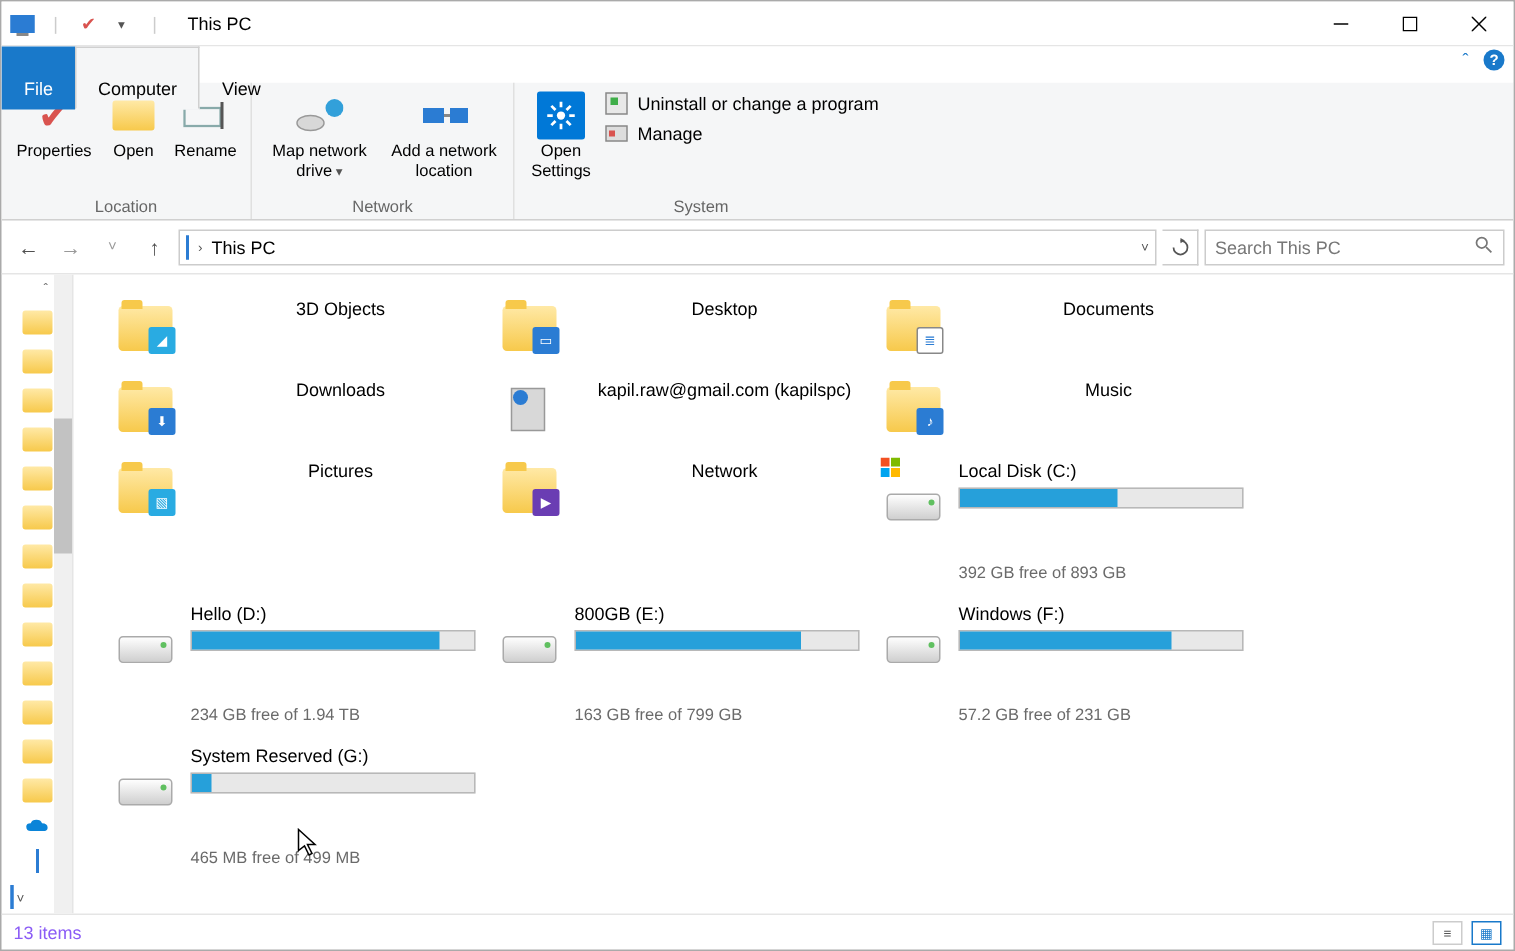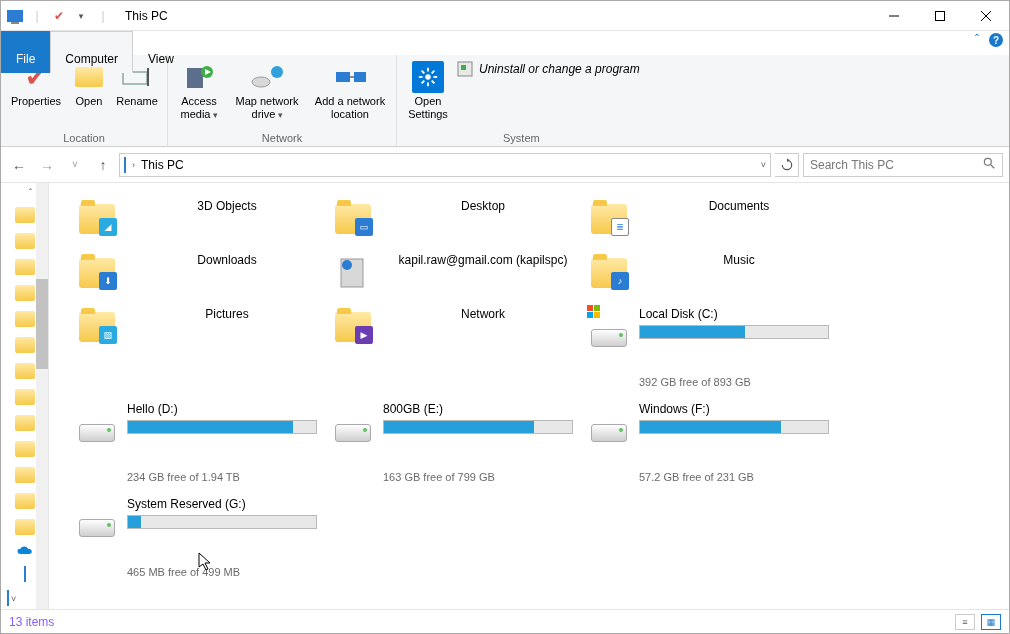--- a/index.html
+++ b/index.html
@@ -19,21 +19,21 @@
   .tab.active { background:#f5f6f7; border:1px solid #d0d0d0; border-bottom-color:#f5f6f7; }
   .tabs-right { position:absolute; right:6px; top:2px; display:flex; gap:10px; align-items:center;}
   
   .ribbon { background:#f5f6f7; border-bottom:1px solid #d0d0d0; height:92px; display:flex; }
   .group { display:flex; flex-direction:column; align-items:center; border-right:1px solid #e0e0e0; padding:2px 6px 0 6px;}
   .group-body { display:flex; flex:1; align-items:flex-start; gap:4px;}
   .group-label { font-size:11px; color:#666; padding:2px 0;text-align:center;}
   .rbtn { display:flex; flex-direction:column; align-items:center; justify-content:flex-start; width:58px; padding-top:4px; gap:2px; text-align:center; font-size:11px; line-height:13px;}
   .rbtn .ic { width:32px; height:32px; display:flex; align-items:center; justify-content:center;}
   .rbtn.wide{width:80px;}
-  .mini-list{display:flex;flex-direction:column;gap:4px;padding-top:4px;font-style:italic;}
+  .mini-list{display:flex;flex-direction:column;gap:4px;padding-top:4px;}
   .mini-item{display:flex;align-items:center;gap:6px;font-size:12px;}
   .mini-item .mi{width:16px;height:16px;display:flex;align-items:center;justify-content:center;}
   
   .navbar{height:36px;display:flex;align-items:center;gap:4px;padding:4px 6px;border-bottom:1px solid #e5e5e5;}
   .nav-arrow{width:24px;height:24px;display:flex;align-items:center;justify-content:center;color:#999;font-size:14px;border-radius:2px;}
   .nav-arrow.enabled{color:#505050;}
   .addr{flex:1;height:24px;border:1px solid #ccc;display:flex;align-items:center;padding:0 4px;gap:6px;position:relative;}
   .addr .crumb{font-size:12px;}
   .addr-ref{width:24px;height:24px;border:1px solid #ccc;border-left:none;display:flex;align-items:center;justify-content:center;}
   .addr-dd{position:absolute;right:4px;color:#666;}
@@ -137,30 +137,20 @@
             </svg>
         </span>
         <span>Rename</span>
       </div>
     </div>
     <div class="group-label">Location</div>
   </div>
 
   <div class="group">
     <div class="group-body">
-      <div class="rbtn" style="width:50px">
-        <span class="ic">
-          <svg width="32" height="30">
-              <rect x="4" y="6" width="16" height="20" fill="#5b6e8c"></rect>
-              <circle cx="24" cy="10" r="6" fill="#3fae49"></circle>
-              <path d="M22 7 L28 10 L22 13 Z" fill="#fff"></path>
-            </svg>
-        </span>
-        <span><span>Access media</span><span class="chev"> ▾</span></span>
-      </div>
       <div class="rbtn wide" style="width:78px">
         <span class="ic">
           <svg width="34" height="26">
               <ellipse cx="10" cy="18" rx="9" ry="5" fill="#d8d8d8" stroke="#999"></ellipse>
               <circle cx="26" cy="8" r="6" fill="#32a0da"></circle>
             </svg>
         </span>
         <span><span>Map network drive</span><span class="chev"> ▾</span></span>
       </div>
       <div class="rbtn wide">
@@ -200,20 +190,29 @@
       <div class="mini-list">
         <div class="mini-item">
           <span class="mi">
               <svg width="16" height="16">
                 <rect x="1" y="1" width="14" height="14" fill="#e8e8e8" stroke="#888"></rect>
                 <rect x="4" y="4" width="5" height="5" fill="#3fae49"></rect>
               </svg>
             </span>
           <span>Uninstall or change a program</span>
         </div>
+        <div class="mini-item">
+          <span class="mi">
+              <svg width="16" height="16">
+                <rect x="1" y="3" width="14" height="10" fill="#ddd" stroke="#888"></rect>
+                <rect x="3" y="6" width="4" height="4" fill="#d9534f"></rect>
+              </svg>
+            </span>
+          <span>Manage</span>
+        </div>
       </div>
     </div>
     <div class="group-label">System</div>
   </div>
 </div>
 
 <div class="navbar">
   <div class="nav-arrow enabled">←</div>
   <div class="nav-arrow">→</div>
   <div class="nav-arrow" style="font-size:10px">˅</div>

